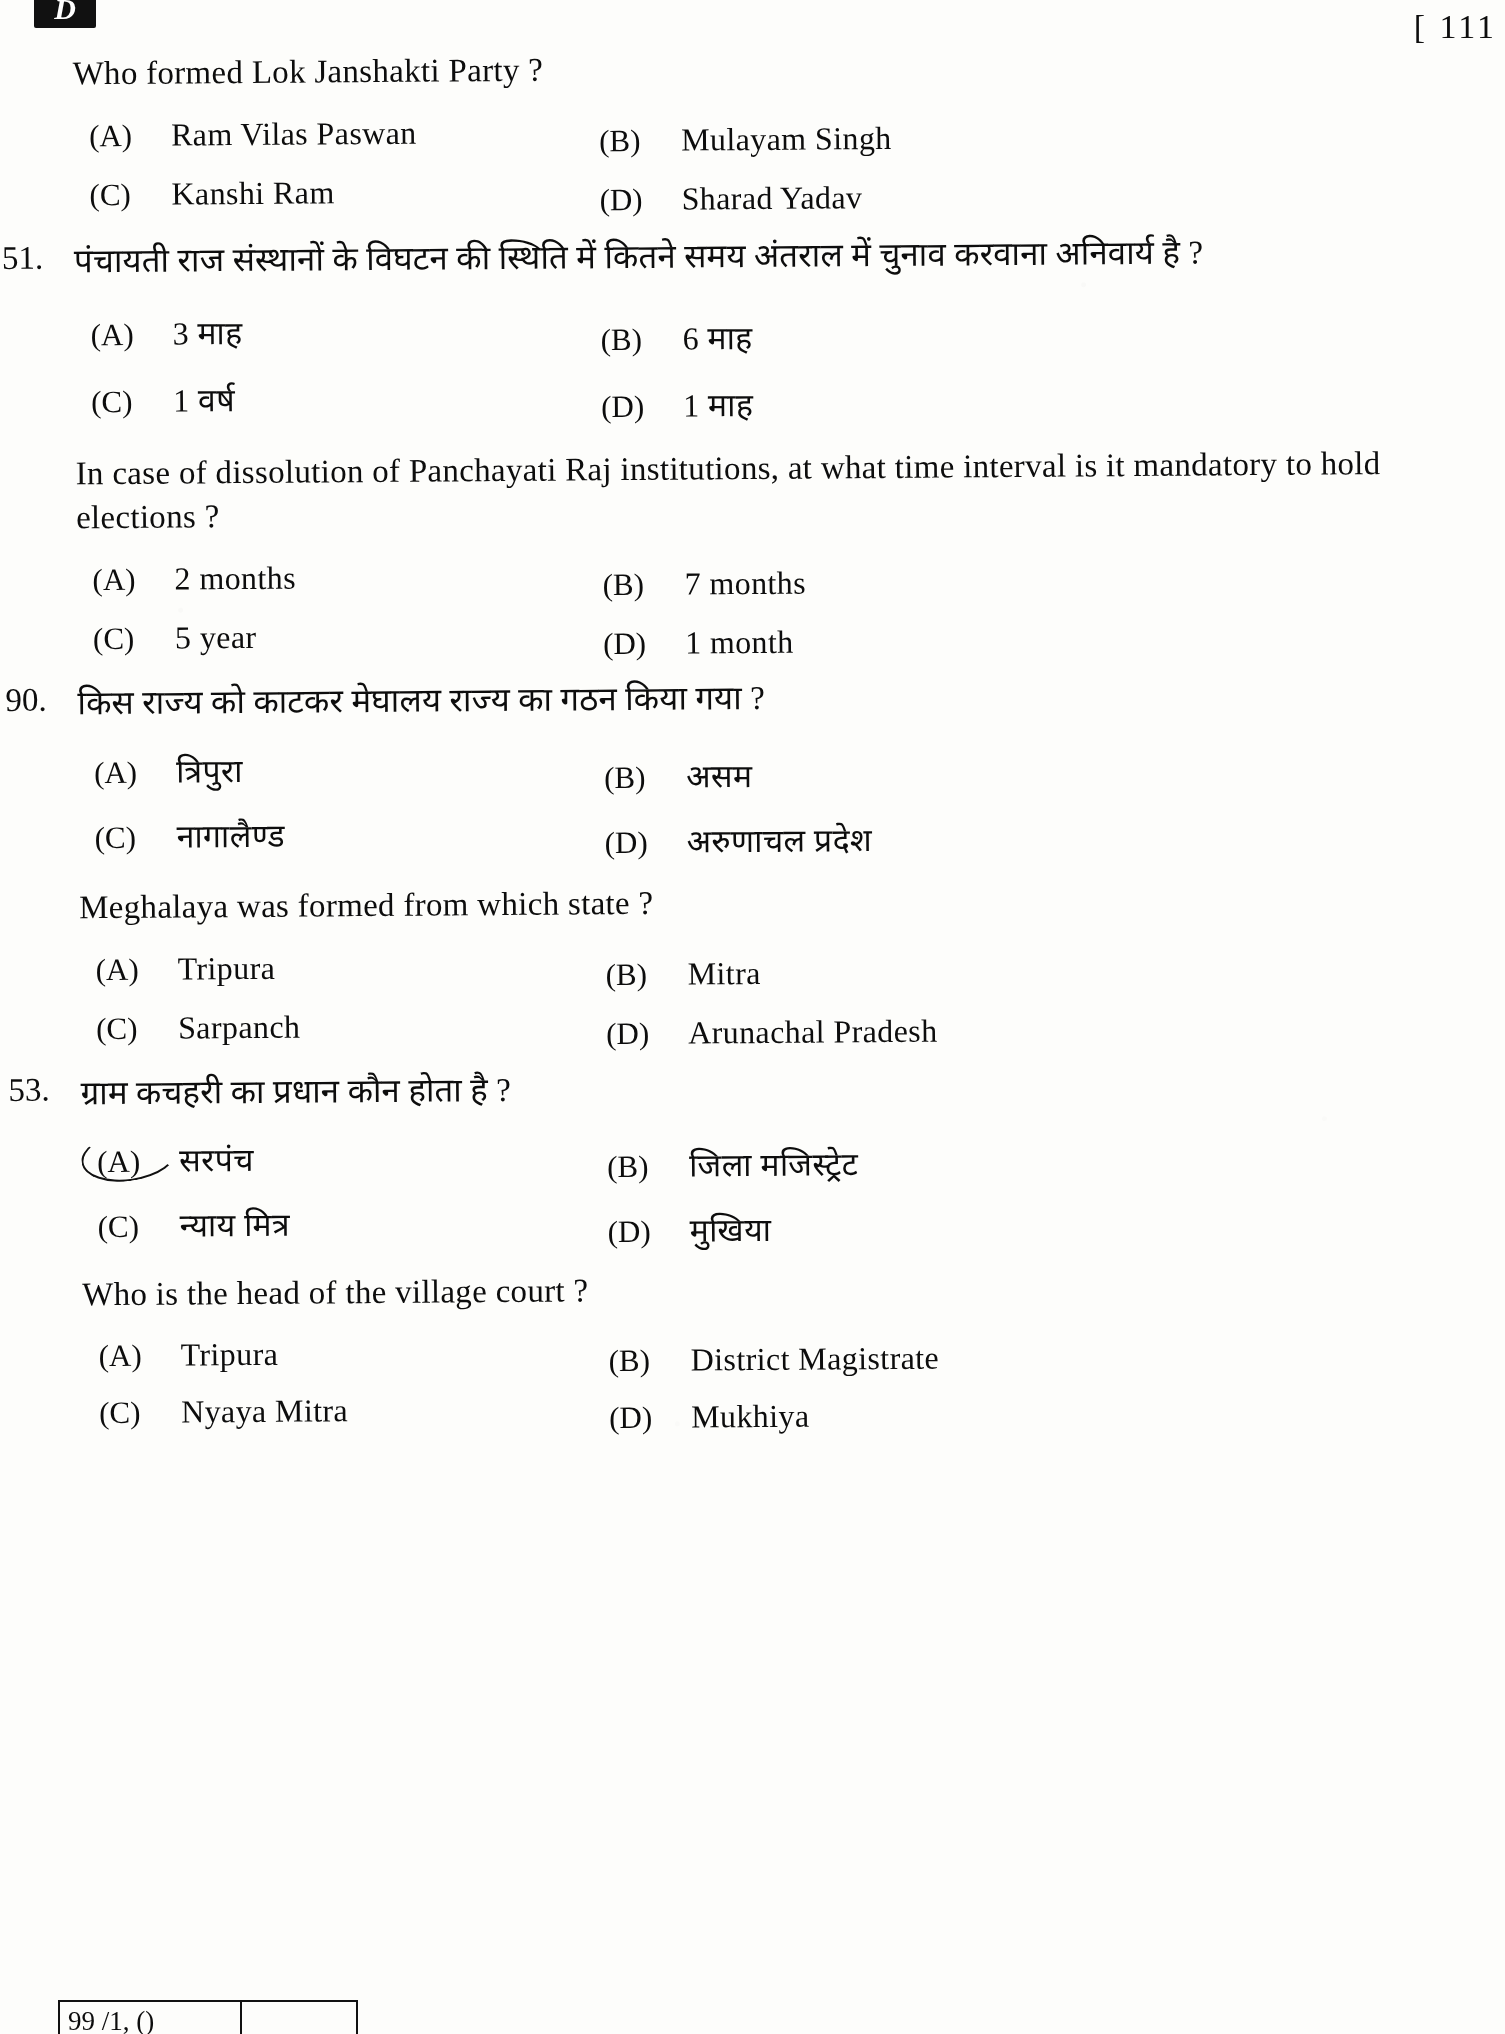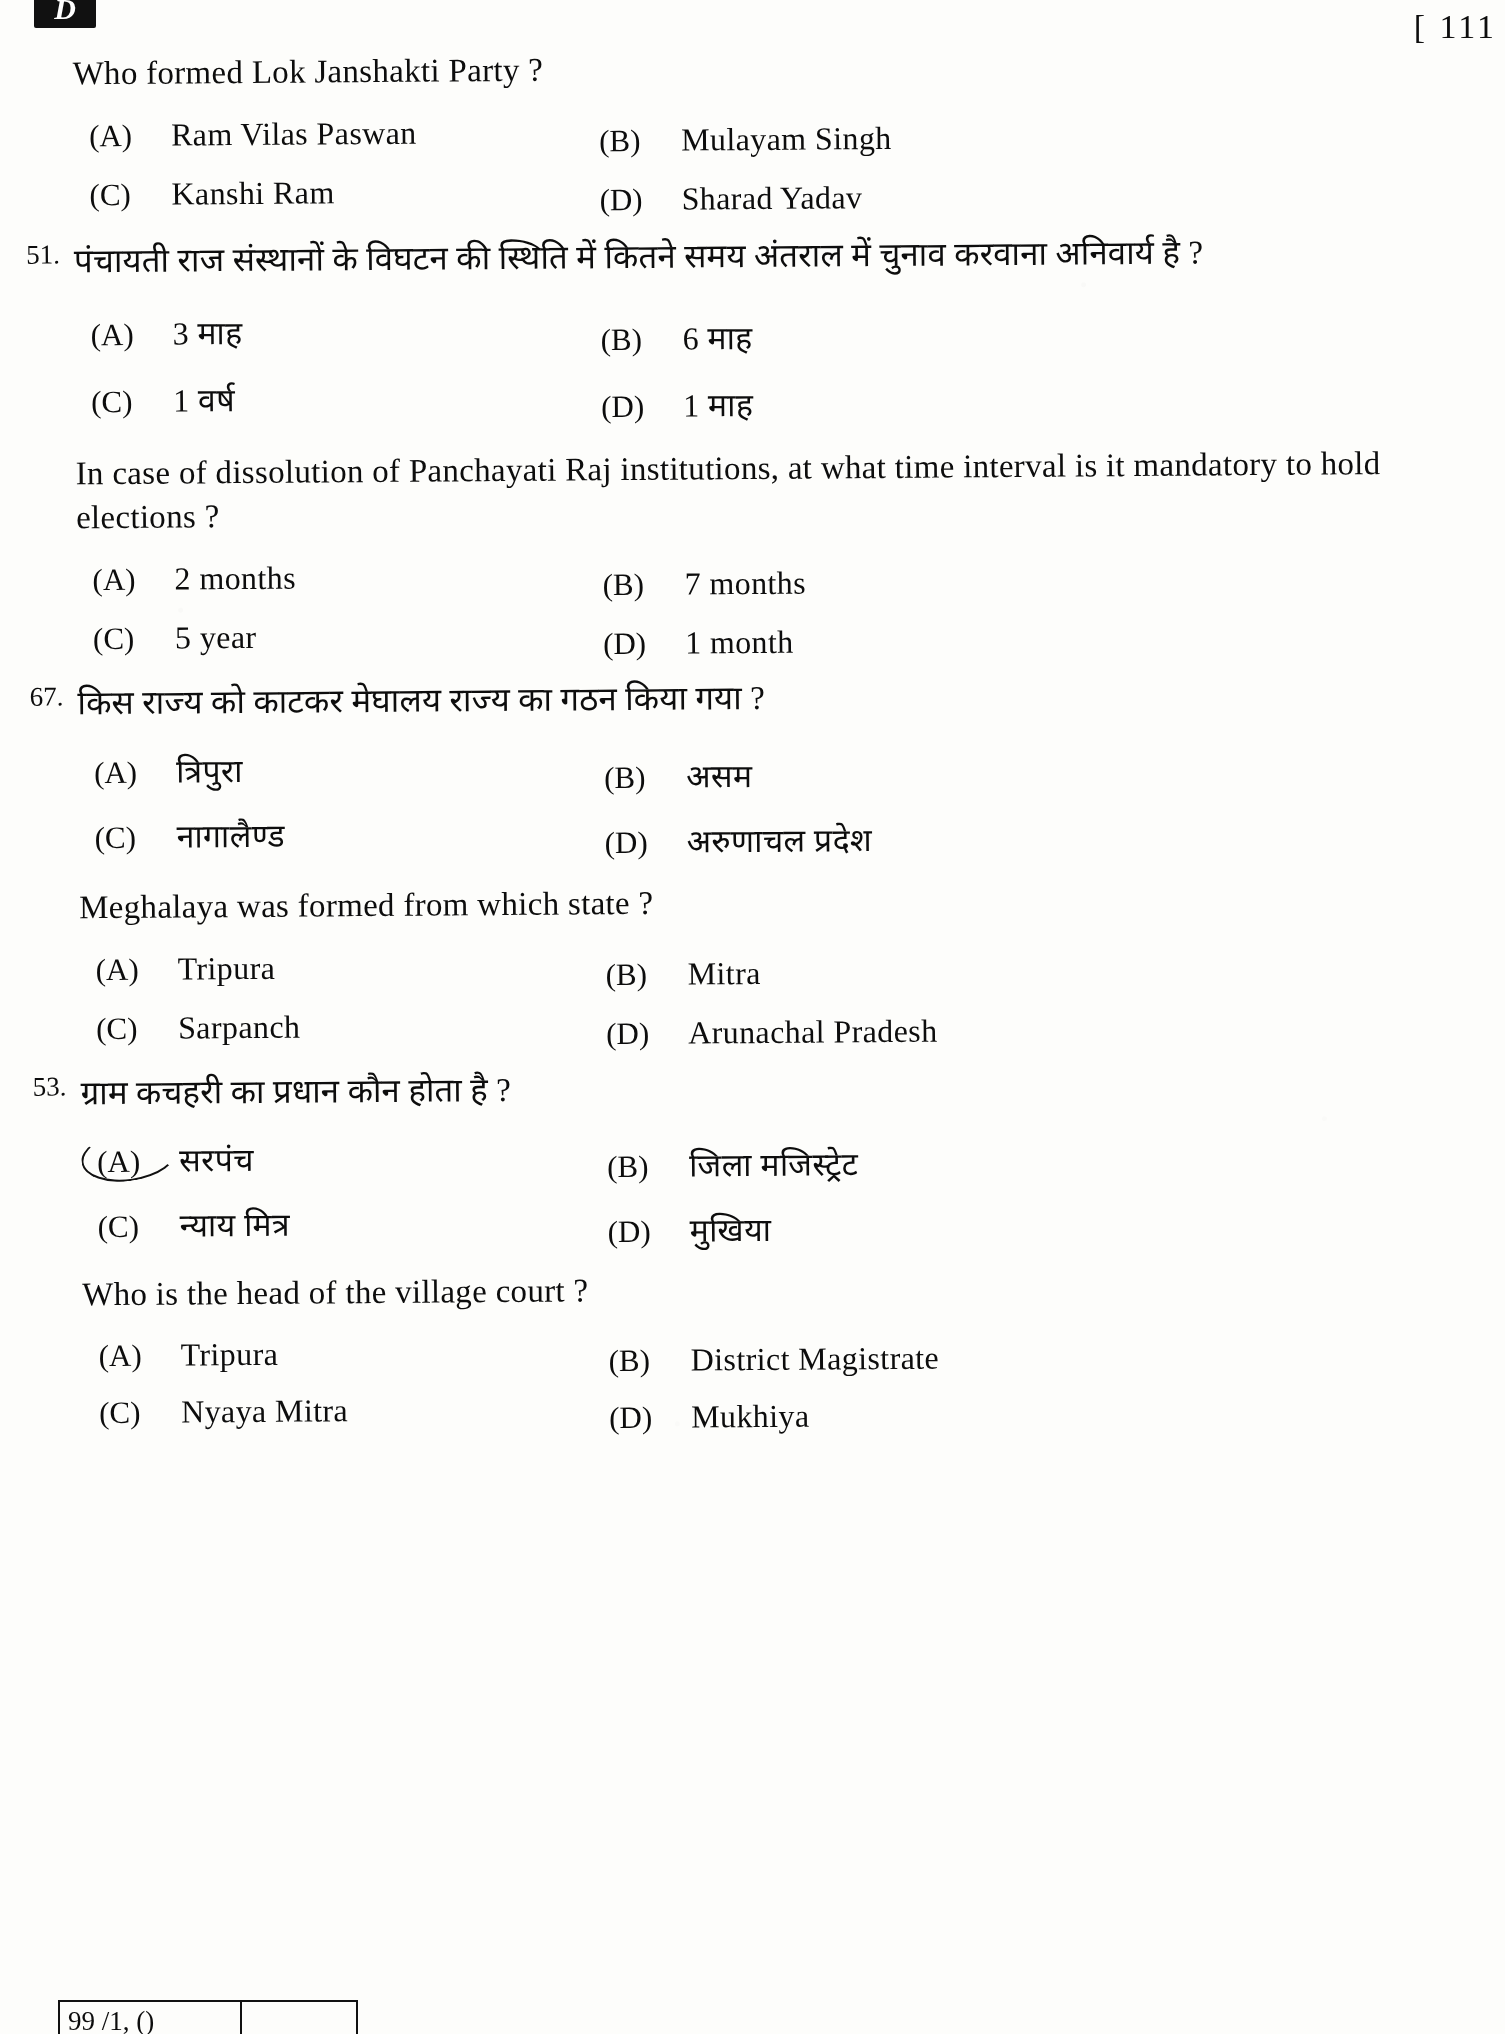--- a/index.html
+++ b/index.html
@@ -78,23 +78,23 @@
   }
 
   .qline {
     display: flex;
     align-items: flex-start;
   }
 
   .qnum {
     width: 72px;
     min-width: 72px;
-    text-align: right;
+    text-align: left;
     padding-right: 14px;
-    font-size: 27px;
+    font-size: 33px;
     box-sizing: border-box;
   }
 
   .qtext {
     font-size: 33px;
     line-height: 1.30;
     padding-right: 14px;
   }
 
   .qtext.hi {
@@ -282,21 +282,21 @@
           <div class="opt right">
             <div class="optlab">(D)</div>
             <div class="optval">1 month</div>
           </div>
         </div>
       </div>
     </div>
 
     <div class="qblock" style="margin-top:24px;">
       <div class="qline">
-        <div class="qnum">67.</div>
+        <div class="qnum">90.</div>
         <div class="qtext hi" style="width:1240px;">किस राज्य को काटकर मेघालय राज्य का गठन किया गया ?</div>
       </div>
       <div class="opts" style="margin-top:22px;">
         <div class="optrow">
           <div class="opt left">
             <div class="optlab">(A)</div>
             <div class="optval hi">त्रिपुरा</div>
           </div>
           <div class="opt right">
             <div class="optlab">(B)</div>

